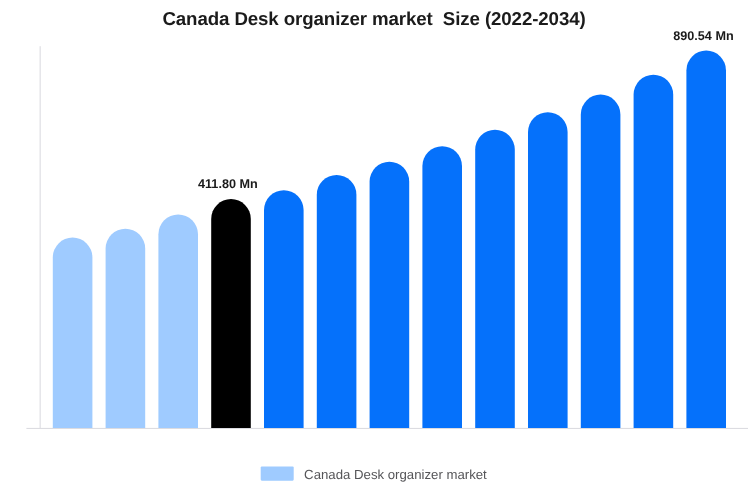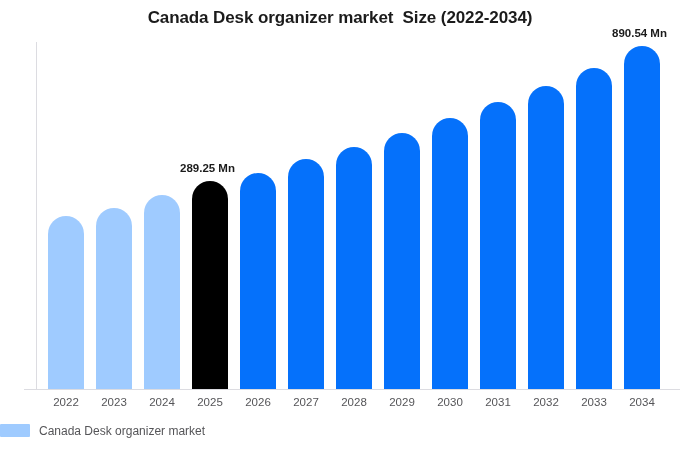--- a/index.html
+++ b/index.html
@@ -106,20 +106,21 @@
     color: #555558;
     line-height: 1.2;
   }
   
   .legend {
     position: absolute;
     left: 0;
     top: 424px;
     width: 680px;
     display: flex;
+    justify-content: center;
     align-items: center;
     gap: 9px;
   }
   .legend-swatch {
     width: 30px;
     height: 13px;
     border-radius: 1px;
   }
   .legend-label {
     font-size: 12px;
@@ -148,39 +149,24 @@
       <div class="bar" style="left: 300px; height: 242.129px; background: rgb(5, 113, 251);"></div>
       <div class="bar" style="left: 348px; height: 255.623px; background: rgb(5, 113, 251);"></div>
       <div class="bar" style="left: 396px; height: 271.046px; background: rgb(5, 113, 251);"></div>
       <div class="bar" style="left: 444px; height: 286.853px; background: rgb(5, 113, 251);"></div>
       <div class="bar" style="left: 492px; height: 303.432px; background: rgb(5, 113, 251);"></div>
       <div class="bar" style="left: 540px; height: 320.782px; background: rgb(5, 113, 251);"></div>
       <div class="bar" style="left: 588px; height: 343.353px; background: rgb(5, 113, 251);"></div>
     </div>
 
   <div id="labels-layer">
-      <div class="value-label" style="top: 163.228px; left: 180px;">289.25 Mn</div>
+      <div class="value-label" style="top: 163.228px; left: 180px;">411.80 Mn</div>
       <div class="value-label" style="top: 27.6474px; left: 612px;">890.54 Mn</div>
     </div>
 
-  <div class="xlabels-layer" id="xlabels-layer">
-      <div class="xtick" style="left: 12px;">2022</div>
-      <div class="xtick" style="left: 60px;">2023</div>
-      <div class="xtick" style="left: 108px;">2024</div>
-      <div class="xtick" style="left: 156px;">2025</div>
-      <div class="xtick" style="left: 204px;">2026</div>
-      <div class="xtick" style="left: 252px;">2027</div>
-      <div class="xtick" style="left: 300px;">2028</div>
-      <div class="xtick" style="left: 348px;">2029</div>
-      <div class="xtick" style="left: 396px;">2030</div>
-      <div class="xtick" style="left: 444px;">2031</div>
-      <div class="xtick" style="left: 492px;">2032</div>
-      <div class="xtick" style="left: 540px;">2033</div>
-      <div class="xtick" style="left: 588px;">2034</div>
-    </div>
 
   <div class="legend" id="legend">
       <div style="display: flex; align-items: center; gap: 9px;">
         <span class="legend-swatch" style="background: rgb(159, 203, 255);"></span>
         <span class="legend-label">Canada Desk organizer market</span>
       </div>
     </div>
 
 </div>
 

